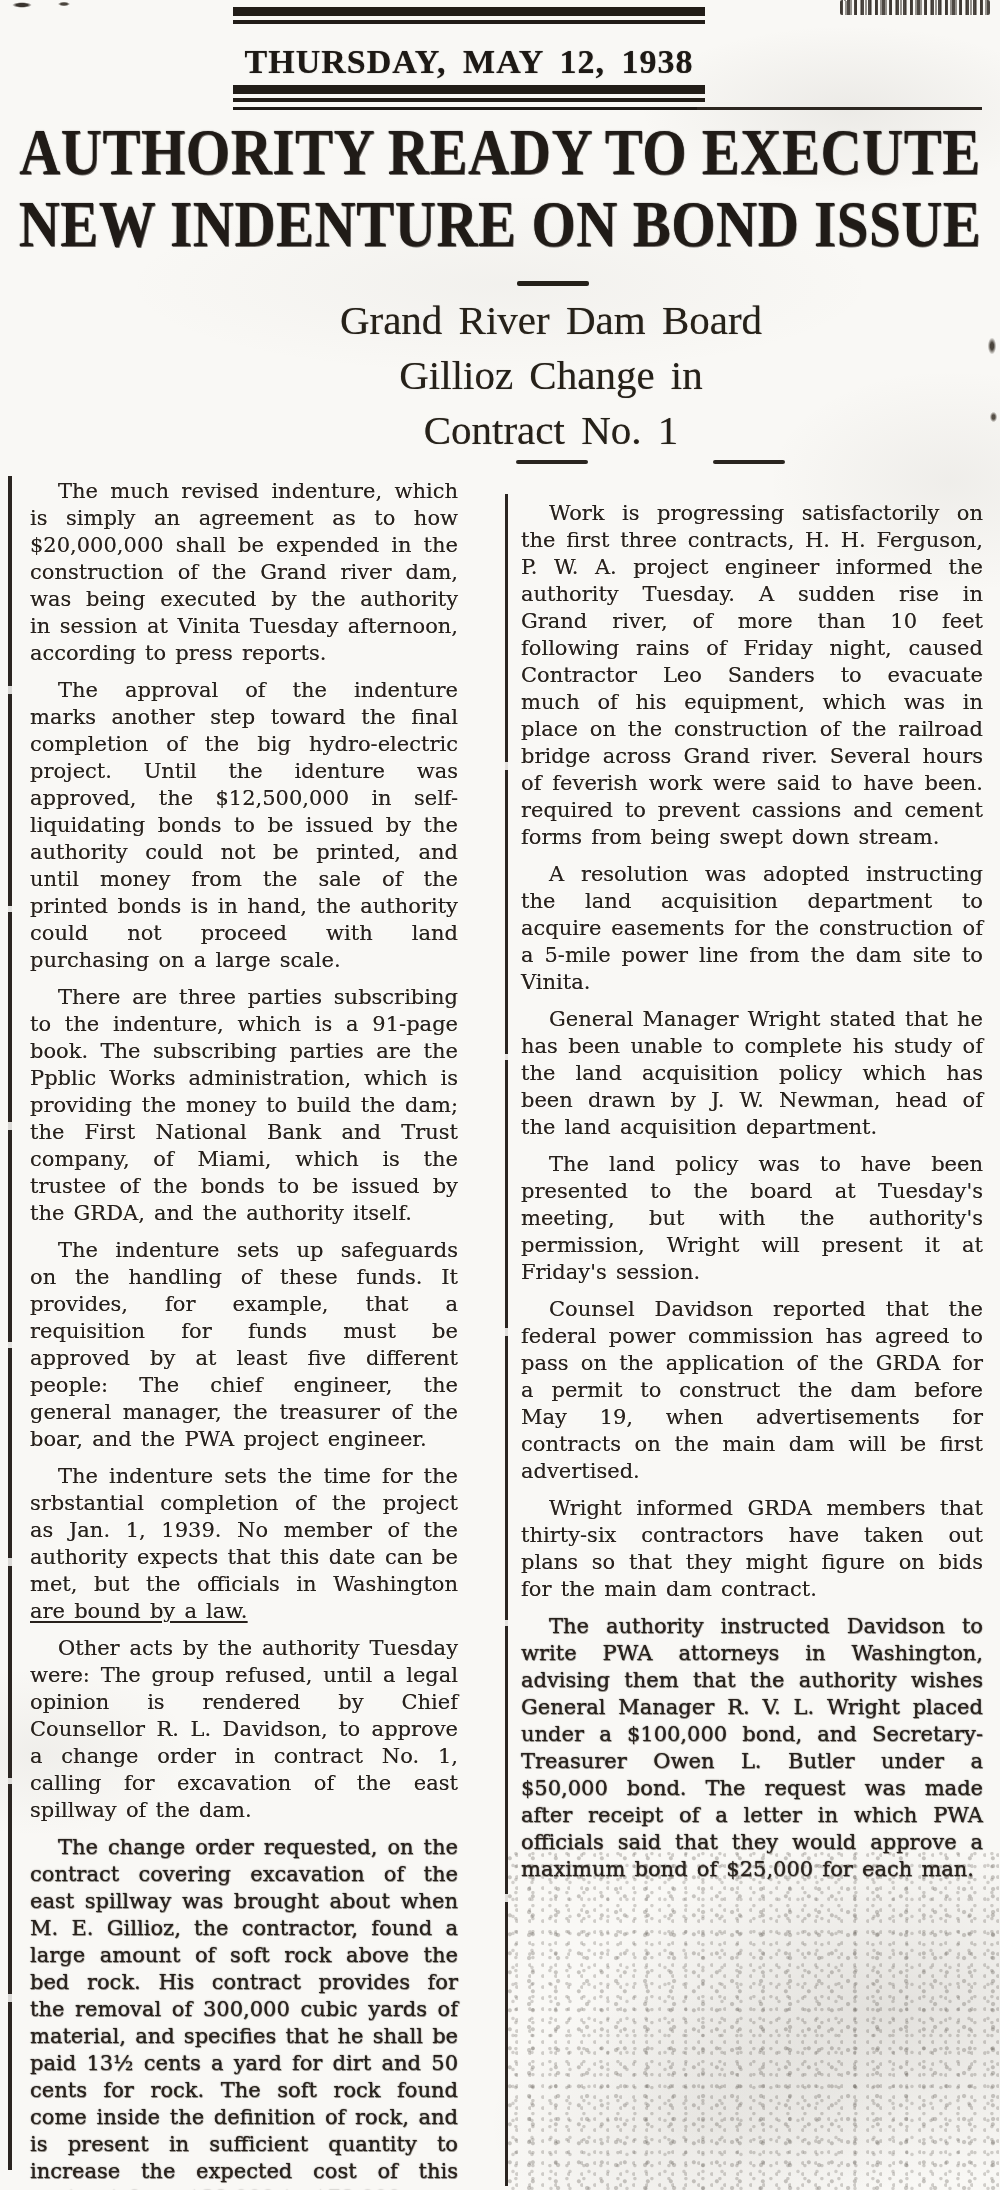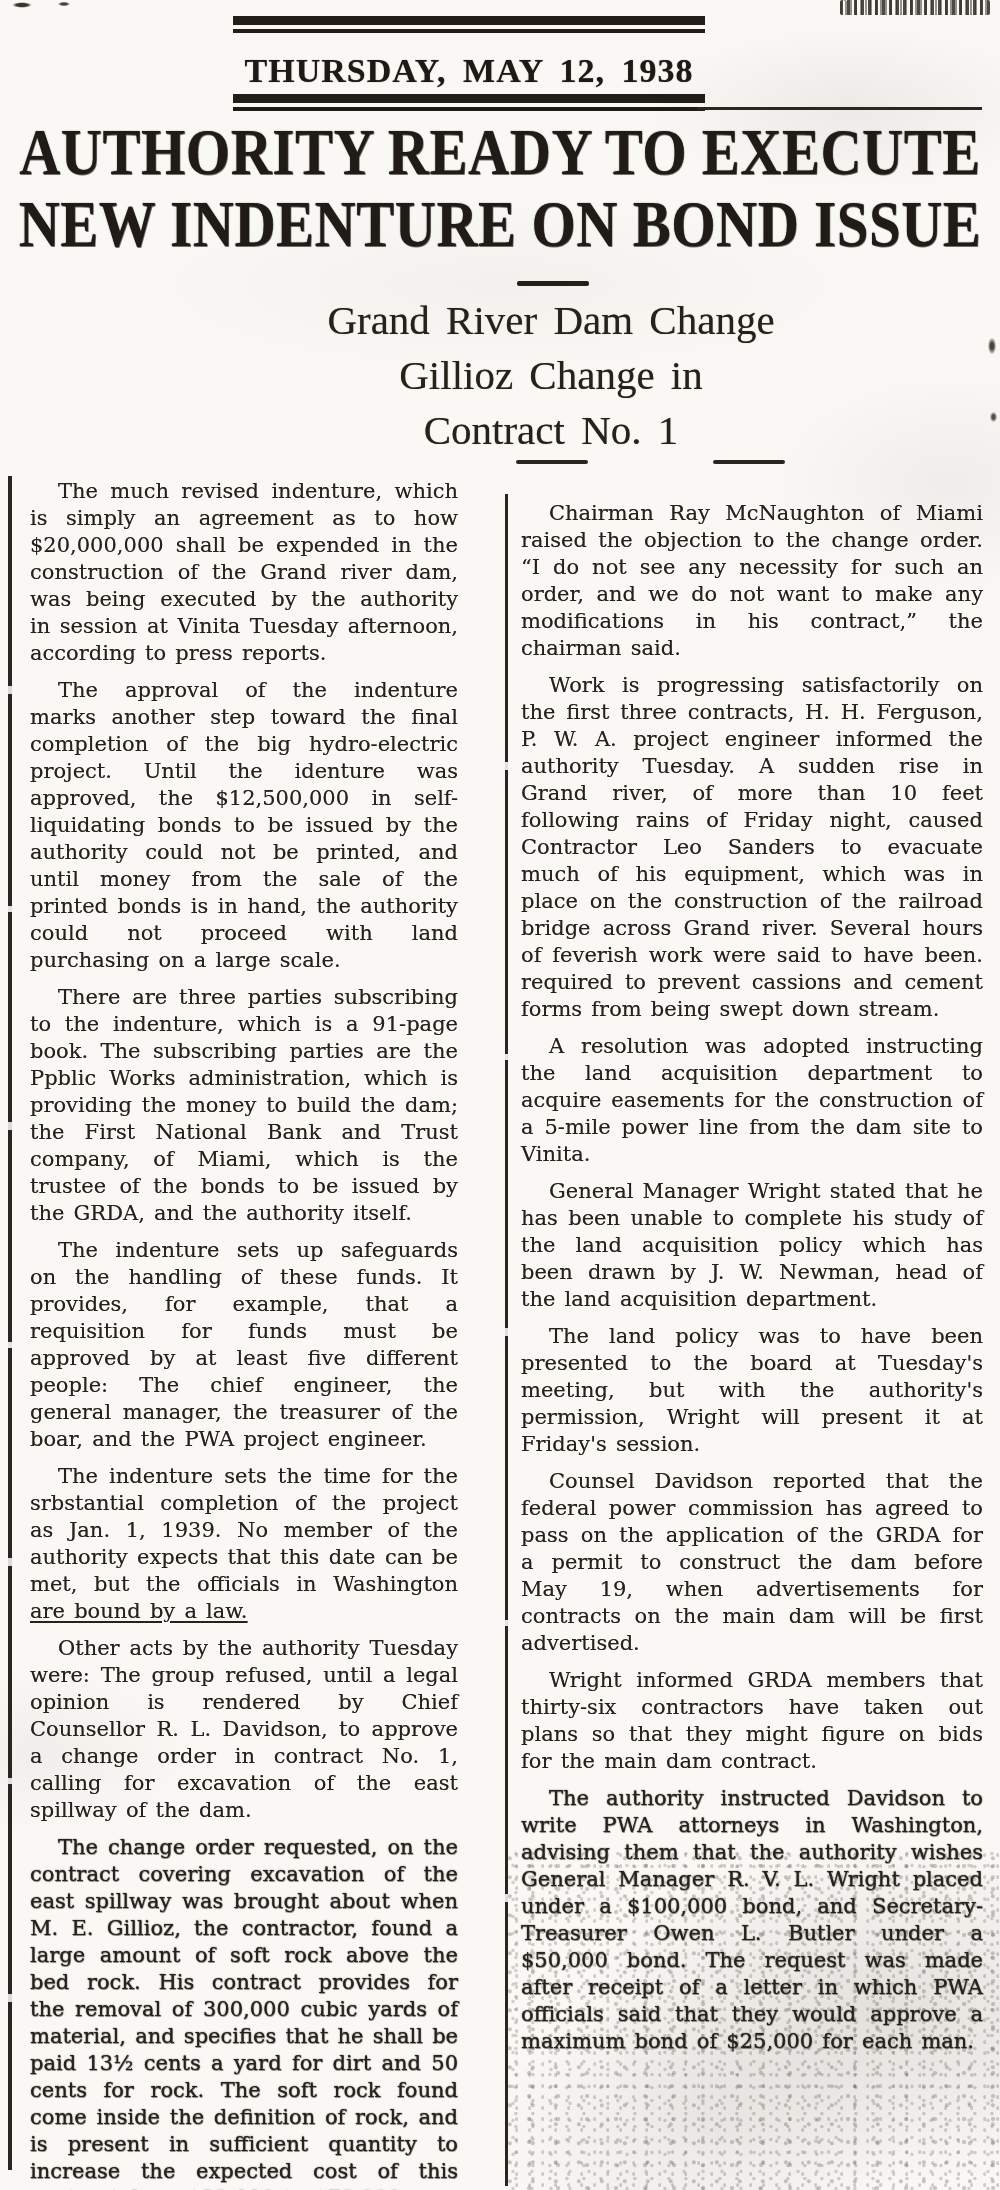--- a/index.html
+++ b/index.html
@@ -23,21 +23,21 @@
       radial-gradient(ellipse 420px 240px at 88% 92%, rgba(105,99,90,.16), transparent 72%),
       radial-gradient(ellipse 300px 200px at 70% 97%, rgba(105,99,90,.10), transparent 70%),
       radial-gradient(ellipse 220px 120px at 4% 80%,  rgba(120,114,104,.07), transparent 70%),
       radial-gradient(ellipse 500px 120px at 50% 13%, rgba(130,124,114,.06), transparent 75%);
     pointer-events: none;
   }
 
   .bar { position: absolute; background: var(--rule, #221d18); }
 
   
-  .masthead { position: absolute; left: 233px; top: 16px; width: 472px; height: 98px; }
+  .masthead { position: absolute; left: 233px; top: 7px; width: 472px; height: 98px; }
   .masthead .bar { left: 0; width: 100%; }
   .date-line {
     position: absolute; left: 0; top: 36px; width: 100%;
     text-align: center;
     font-family: "Liberation Serif", serif;
     font-weight: bold;
     font-size: 34px; line-height: 38px;
     letter-spacing: 1px; word-spacing: 7px;
     color: #1d1915;
     text-shadow: 0 0 1px rgba(25,20,16,.65);
@@ -156,42 +156,41 @@
     <div class="bar" style="top:78px; height:9px;"></div>
     <div class="bar" style="top:91px; height:4px;"></div>
   </div>
   <div class="long-rule"></div>
 
   <div class="headline headline-1">AUTHORITY READY TO EXECUTE</div>
   <div class="headline headline-2">NEW INDENTURE ON BOND ISSUE</div>
   <div class="head-divider"></div>
 
   <div class="subheadline">
-    <div>Grand River Dam Change</div>
+    <div>Grand River Dam Board</div>
     <div>Gillioz Change in</div>
     <div>Contract No. 1</div>
   </div>
   <div class="sub-dash sub-dash-1"></div>
   <div class="sub-dash sub-dash-2"></div>
 
   <div class="col-rule-left"></div>
   <div class="col-rule-mid"></div>
 
   <div class="column column-left">
     <p>The much revised indenture, which is simply an agreement as to how $20,000,000 shall be expended in the construction of the Grand river dam, was being executed by the authority in session at Vinita Tuesday afternoon, according to press reports.</p>
     <p>The approval of the indenture marks another step toward the final completion of the big hydro-electric project. Until the identure was approved, the $12,500,000 in self-liquidating bonds to be issued by the authority could not be printed, and until money from the sale of the printed bonds is in hand, the authority could not proceed with land purchasing on a large scale.</p>
     <p>There are three parties subscribing to the indenture, which is a 91-page book. The subscribing parties are the Ppblic Works administration, which is providing the money to build the dam; the First National Bank and Trust company, of Miami, which is the trustee of the bonds to be issued by the GRDA, and the authority itself.</p>
     <p>The indenture sets up safeguards on the handling of these funds. It provides, for example, that a requisition for funds must be approved by at least five different people: The chief engineer, the general manager, the treasurer of the boar, and the PWA project engineer.</p>
     <p><span>The indenture sets the time for the srbstantial completion of the project as Jan. 1, 1939. No member of the authority expects that this date can be met, but the officials in Washington </span><span class="underlined">are bound by a law.</span></p>
     <p>Other acts by the authority Tuesday were: The group refused, until a legal opinion is rendered by Chief Counsellor R. L. Davidson, to approve a change order in contract No. 1, calling for excavation of the east spillway of the dam.</p>
     <p class="smudged">The change order requested, on the contract covering excavation of the east spillway was brought about when M. E. Gillioz, the contractor, found a large amount of soft rock above the bed rock. His contract provides for the removal of 300,000 cubic yards of material, and specifies that he shall be paid 13½ cents a yard for dirt and 50 cents for rock. The soft rock found come inside the definition of rock, and is present in sufficient quantity to increase the expected cost of this contract from $39,000 to $78,000.</p>
   </div>
 
   <div class="column column-right">
-    <p>Chairman Ray McNaughton of Miami raised the objection to the change order. “I do not see any necessity for such an order, and we do not want to make any modifications in his contract,” the chairman said.</p>
     <p>Work is progressing satisfactorily on the first three contracts, H. H. Ferguson, P. W. A. project engineer informed the authority Tuesday. A sudden rise in Grand river, of more than 10 feet following rains of Friday night, caused Contractor Leo Sanders to evacuate much of his equipment, which was in place on the construction of the railroad bridge across Grand river. Several hours of feverish work were said to have been. required to prevent cassions and cement forms from being swept down stream.</p>
     <p>A resolution was adopted instructing the land acquisition department to acquire easements for the construction of a 5-mile power line from the dam site to Vinita.</p>
     <p>General Manager Wright stated that he has been unable to complete his study of the land acquisition policy which has been drawn by J. W. Newman, head of the land acquisition department.</p>
     <p>The land policy was to have been presented to the board at Tuesday's meeting, but with the authority's permission, Wright will present it at Friday's session.</p>
     <p>Counsel Davidson reported that the federal power commission has agreed to pass on the application of the GRDA for a permit to construct the dam before May 19, when advertisements for contracts on the main dam will be first advertised.</p>
     <p>Wright informed GRDA members that thirty-six contractors have taken out plans so that they might figure on bids for the main dam contract.</p>
     <p class="smudged">The authority instructed Davidson to write PWA attorneys in Washington, advising them that the authority wishes General Manager R. V. L. Wright placed under a $100,000 bond, and Secretary-Treasurer Owen L. Butler under a $50,000 bond. The request was made after receipt of a letter in which PWA officials said that they would approve a maximum bond of $25,000 for each man.</p>
   </div>
 
   <div class="bottom-right-noise"></div>

